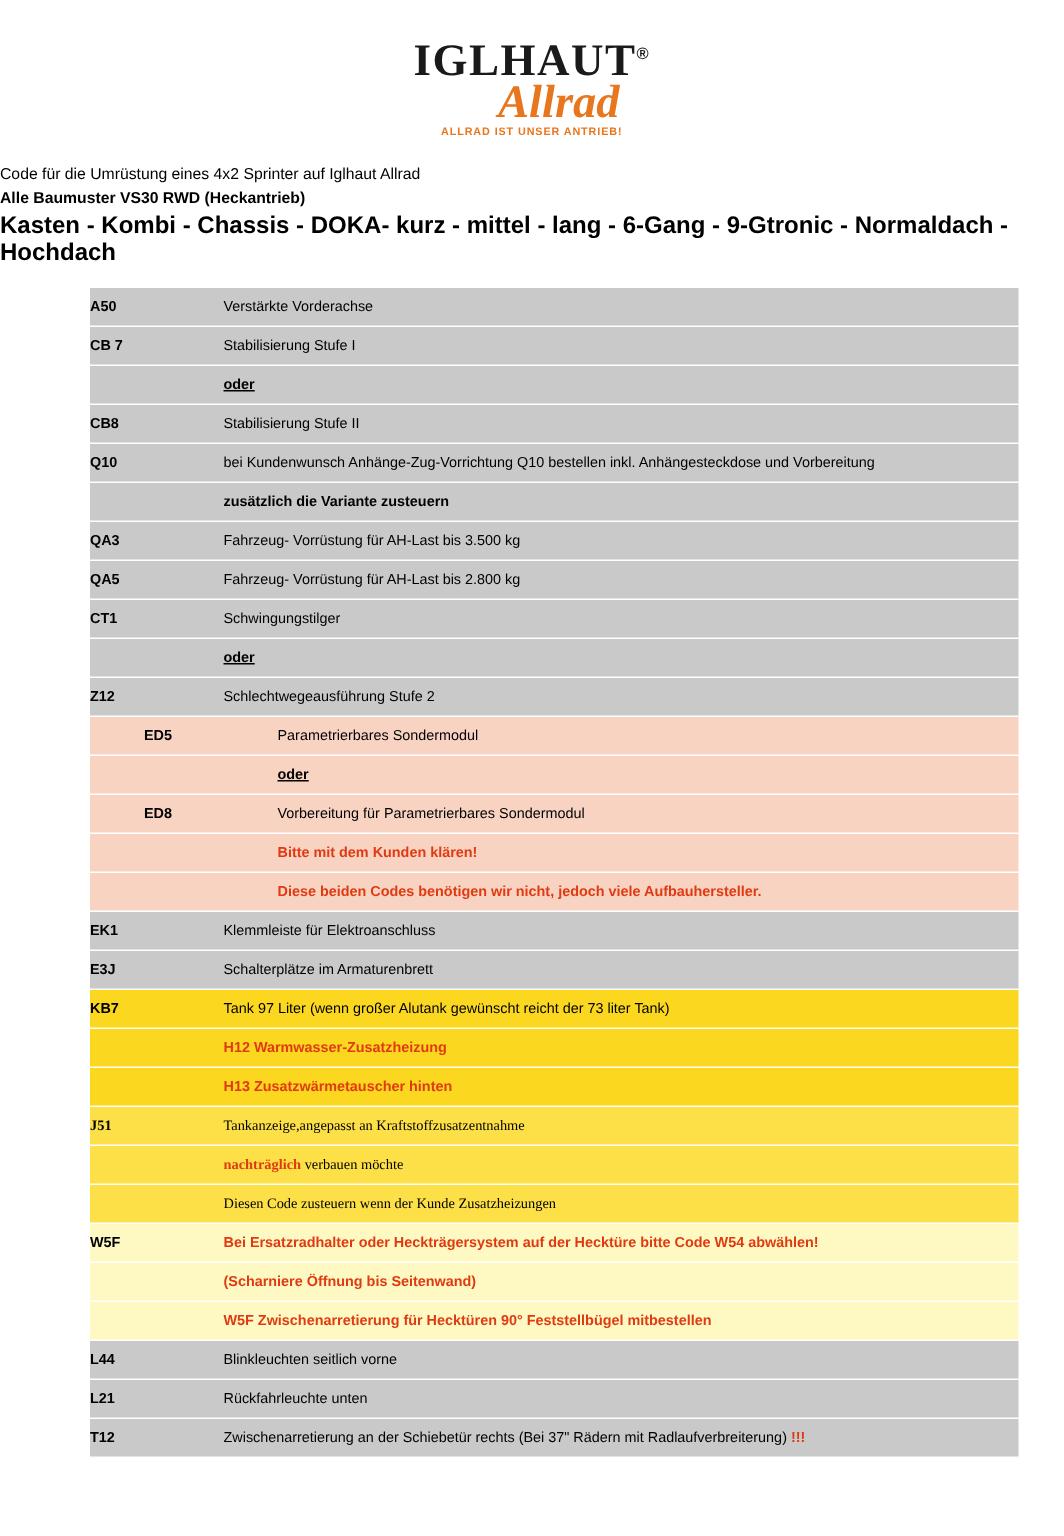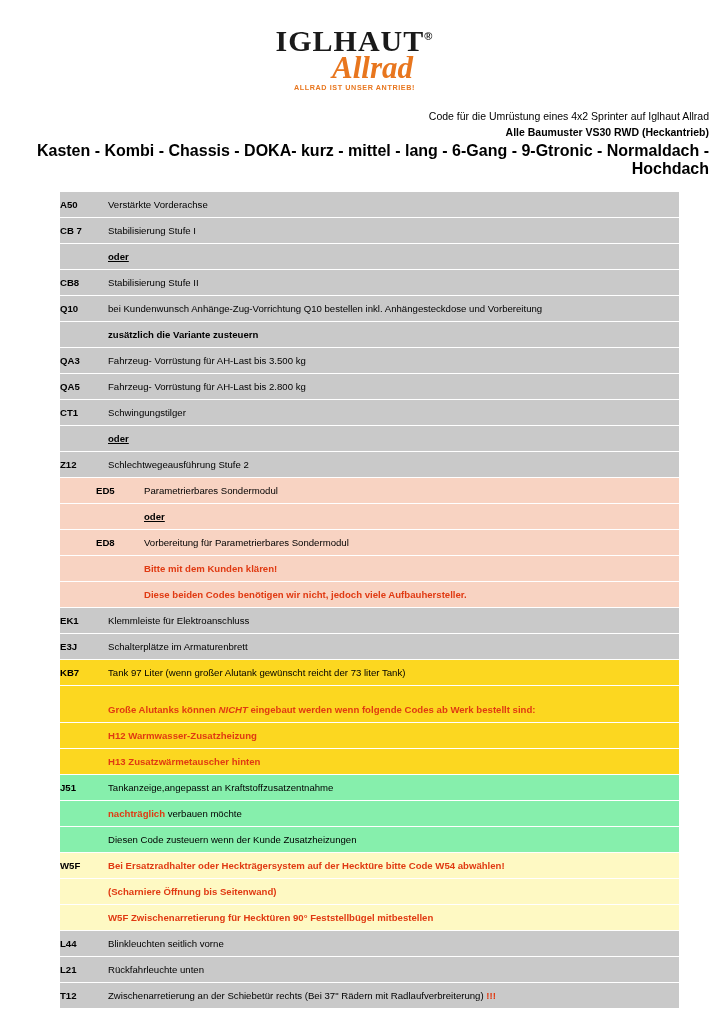--- a/index.html
+++ b/index.html
@@ -57,21 +57,21 @@
     font-family: "Liberation Sans", sans-serif;
     font-weight: bold;
     font-size: 7.2px;
     color: #e8761e;
     letter-spacing: 0.6px;
     margin-top: 1px;
   }
 
   
   .titles {
-    text-align: right;
+    text-align: left;
     margin-top: 18px;
   }
   .title-1 {
     font-size: 10.5px;
     color: #000;
     margin-bottom: 4px;
   }
   .title-2 {
     font-size: 10.5px;
     font-weight: bold;
@@ -86,20 +86,21 @@
   
   .table {
     margin: 14px 30px 0 60px;
     width: 619px;
   }
   .row {
     display: flex;
     align-items: flex-start;
     min-height: 24.6px;
     border-bottom: 1px solid #ffffff;
+    gap: 41px;
   }
   .code-cell {
     width: 42px;
     flex: 0 0 42px;
     font-size: 9.6px;
     font-weight: bold;
     padding: 7px 6px 6px 0;
     text-align: left;
     line-height: 1.25;
   }
@@ -107,21 +108,21 @@
     flex: 1 1 auto;
     font-size: 9.6px;
     padding: 7px 6px 6px 6px;
     line-height: 1.25;
   }
 
   
   .bg-grey   { background: #c9c9c9; }
   .bg-salmon { background: #f8d3c2; padding-left: 36px; }
   .bg-yellow { background: #fcd720; }
-  .bg-blue   { background: #86efac; }
+  .bg-blue   { background: #fde047; font-family: Liberation Serif, serif; }
   .bg-white  { background: #fef9c3; }
 
   
   .bold { font-weight: bold; }
   .red  { color: #e03a12; font-weight: bold; }
   .red-plain { color: #e03a12; }
   .ital-bold { font-style: italic; font-weight: bold; }
 
   .oder {
     font-weight: bold;
@@ -235,27 +236,20 @@
       <div class="code-cell">E3J</div>
       <div class="text-cell">Schalterplätze im Armaturenbrett</div>
     </div>
 
     <div class="row bg-yellow">
       <div class="code-cell">KB7</div>
       <div class="text-cell">Tank 97 Liter (wenn großer Alutank gewünscht reicht der 73 liter Tank)</div>
     </div>
     <div class="row bg-yellow">
       <div class="code-cell"></div>
-      <div class="text-cell red-plain bold">
-        <span class="spacer-line"></span>
-        <span>Große Alutanks können </span><span class="ital-bold">NICHT</span><span> eingebaut werden wenn folgende Codes ab Werk bestellt sind:</span>
-      </div>
-    </div>
-    <div class="row bg-yellow">
-      <div class="code-cell"></div>
       <div class="text-cell red-plain bold">H12 Warmwasser-Zusatzheizung</div>
     </div>
     <div class="row bg-yellow">
       <div class="code-cell"></div>
       <div class="text-cell red-plain bold">H13 Zusatzwärmetauscher hinten</div>
     </div>
 
     <div class="row bg-blue">
       <div class="code-cell">J51</div>
       <div class="text-cell">Tankanzeige,angepasst an Kraftstoffzusatzentnahme</div>

